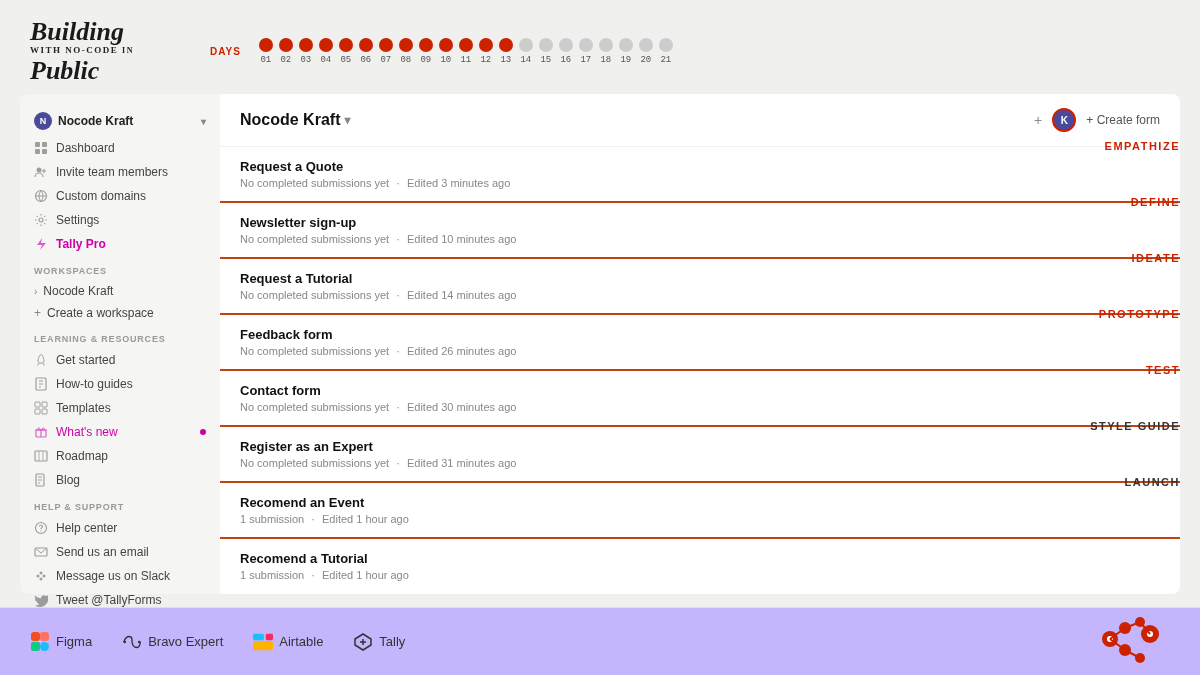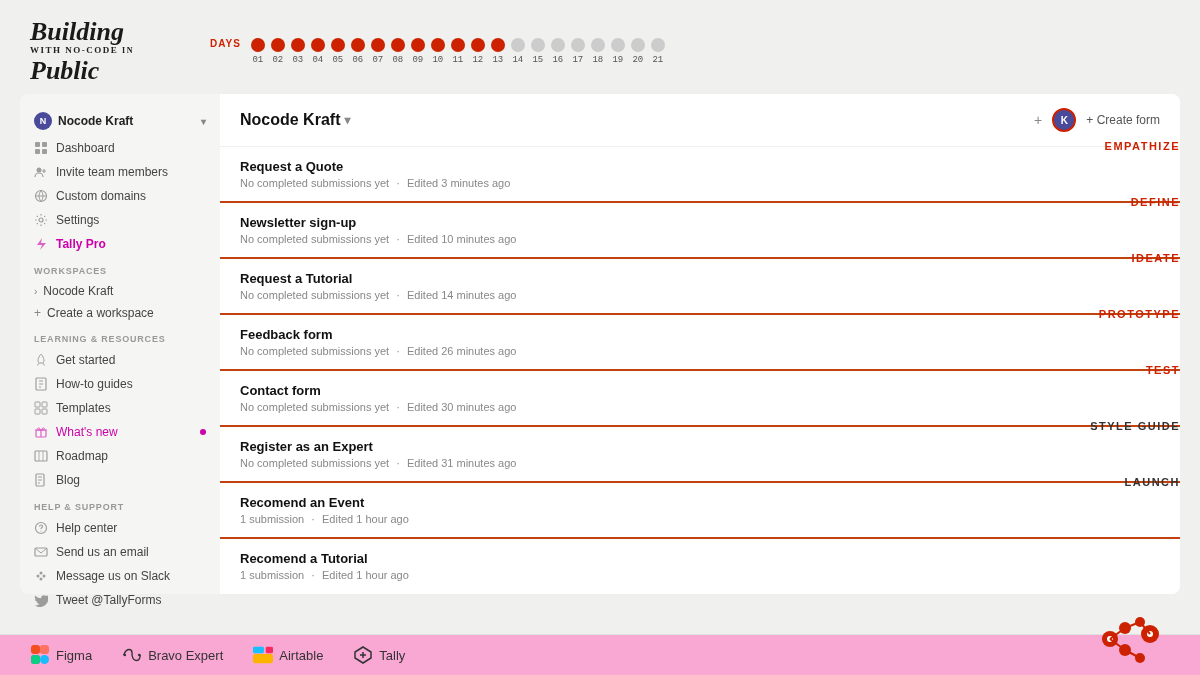--- a/index.html
+++ b/index.html
@@ -20,21 +20,22 @@
       background: #f0f0ee;
     }
 
     .logo-area {
       width: 160px;
       flex-shrink: 0;
     }
 
     .days-tracker {
       display: flex;
-      gap: 6px;
+      align-items: center;
+      gap: 14px;
       margin-left: 20px;
     }
 
     .days-label {
       font-size: 10px;
       font-weight: 700;
       color: #cc2200;
       letter-spacing: 1px;
       margin-right: 4px;
     }
@@ -261,22 +262,22 @@
 
     .right-label.red { color: #cc2200; }
     .right-label.dark { color: #333; }
 
     
     .footer {
       position: absolute;
       bottom: 0;
       left: 0;
       right: 0;
-      height: 41px;
-      background: #f9a8d4;
+      height: 68px;
+      background: #c4b5fd;
       border-top: 1px solid #e0e0e0;
       display: flex;
       align-items: center;
       padding: 0 30px;
     }
 
     .footer-brands {
       display: flex;
       align-items: center;
       gap: 30px;

